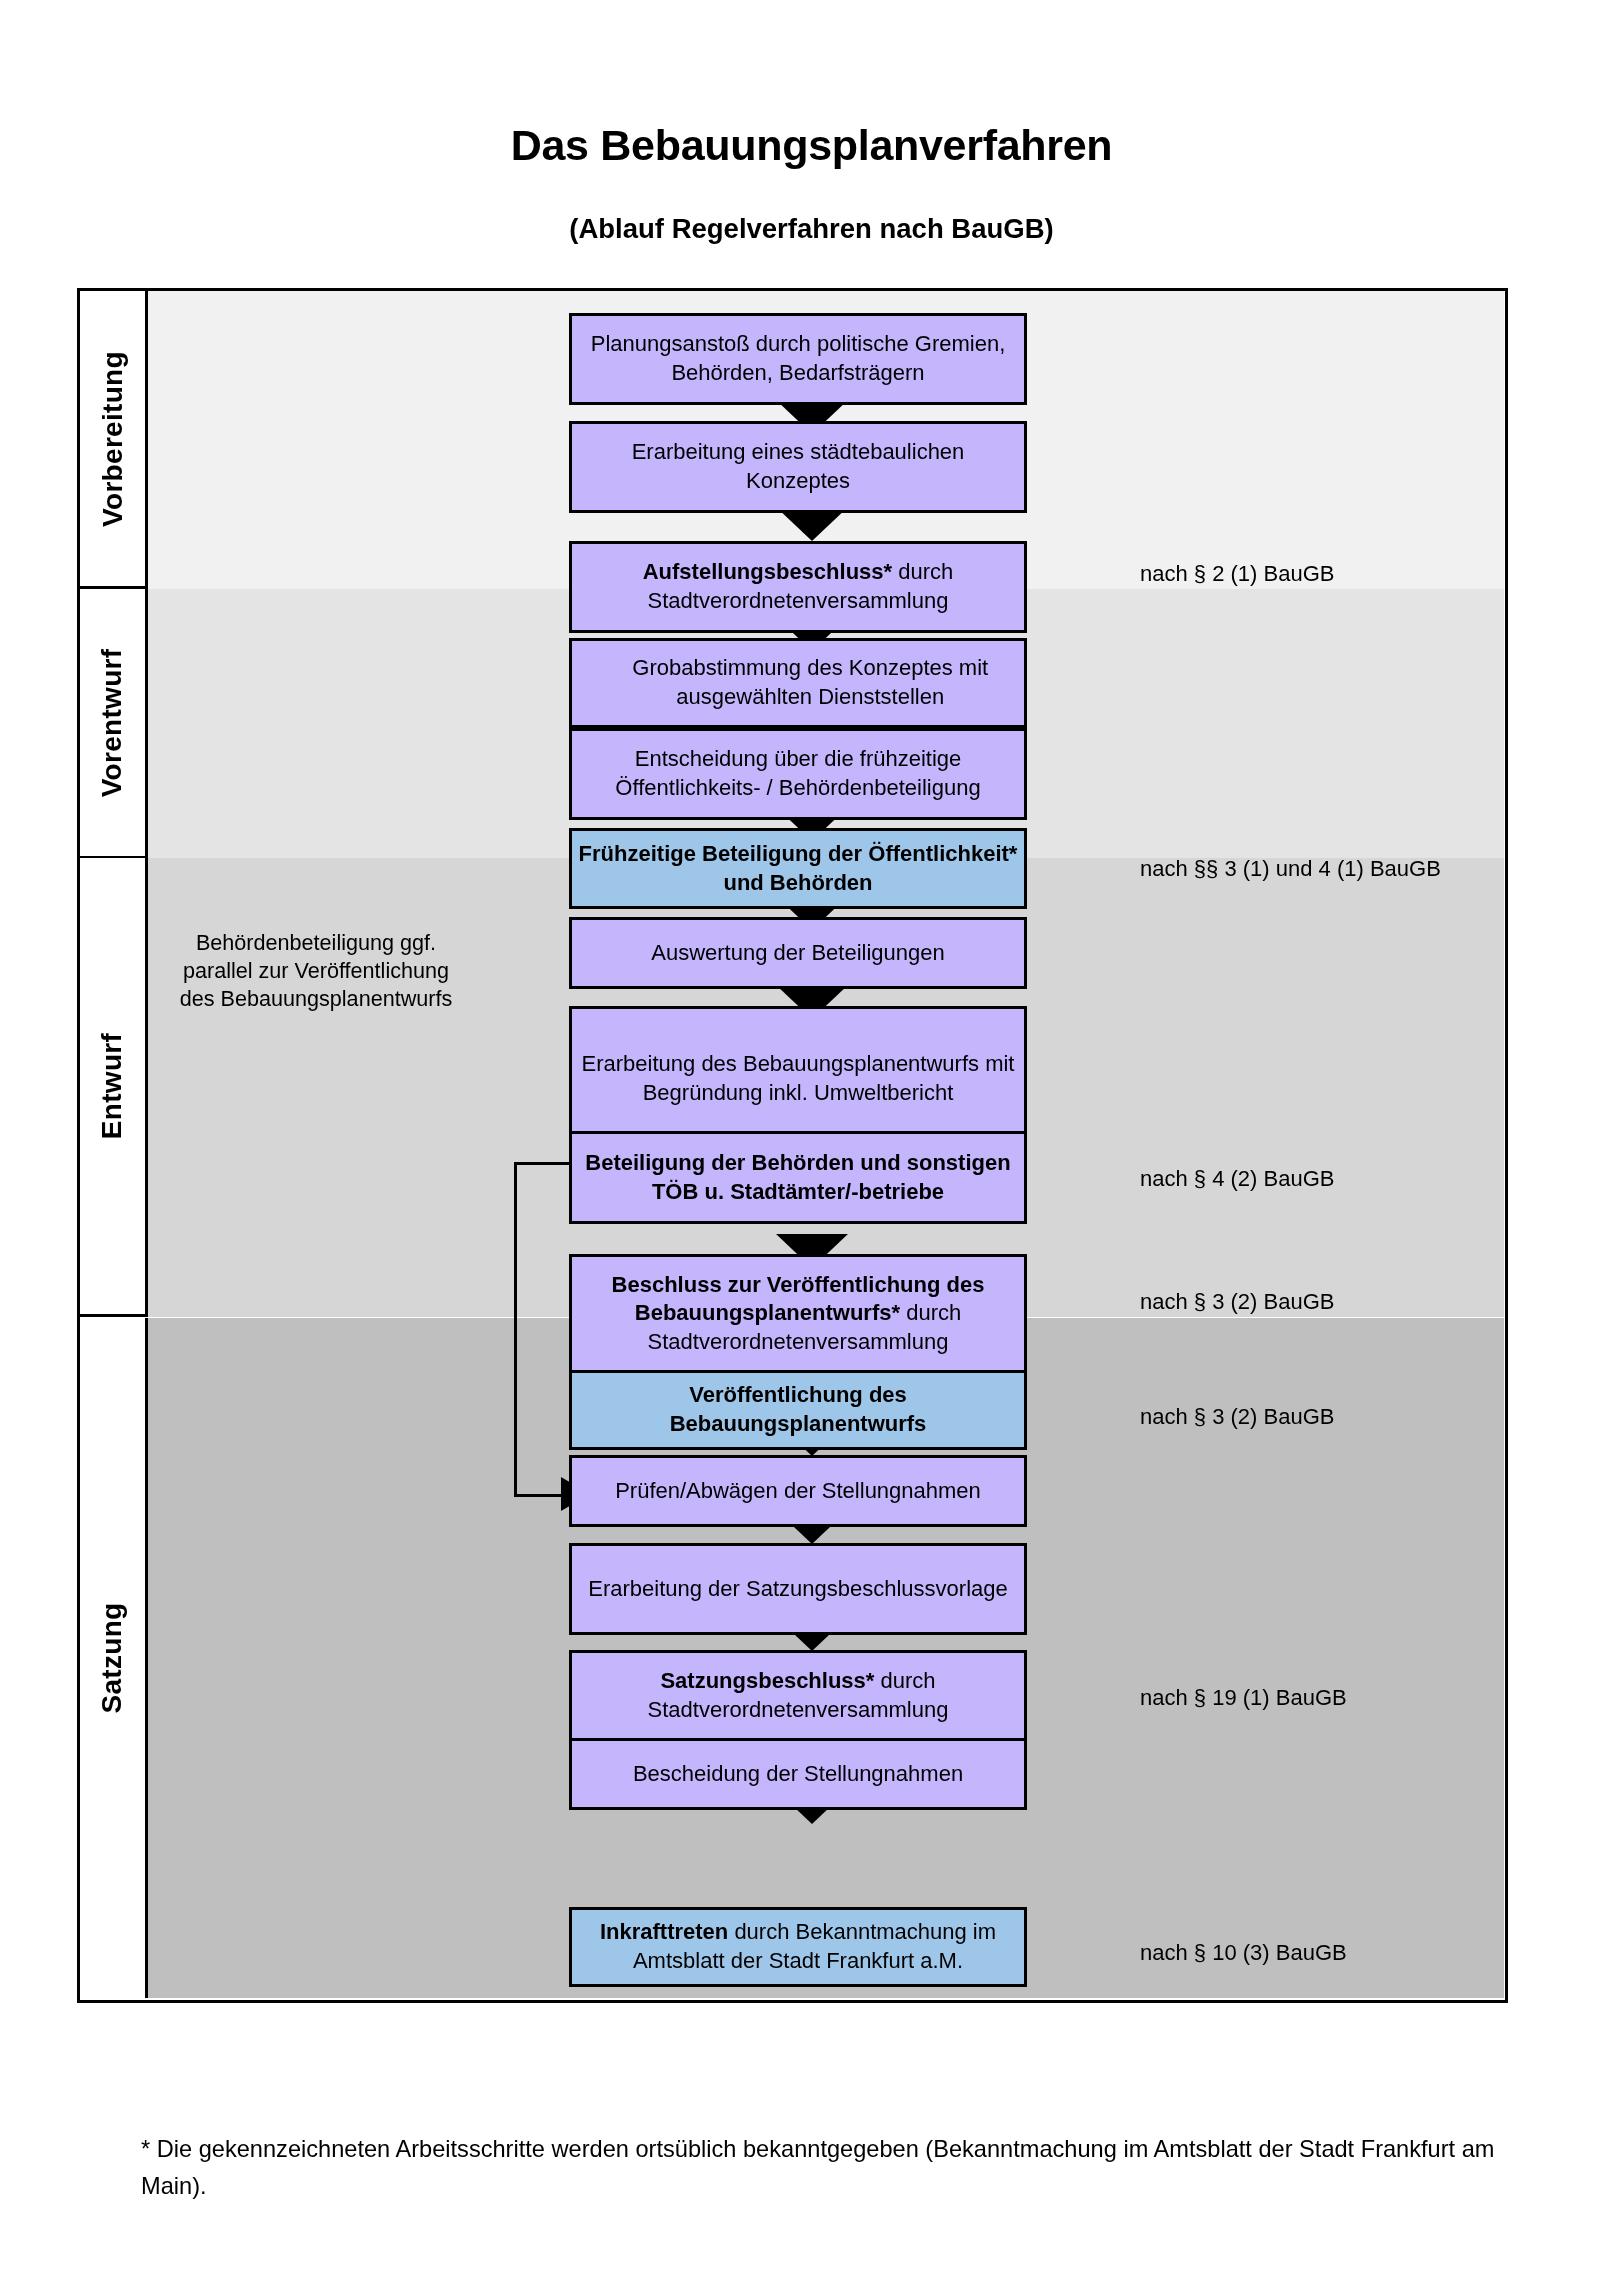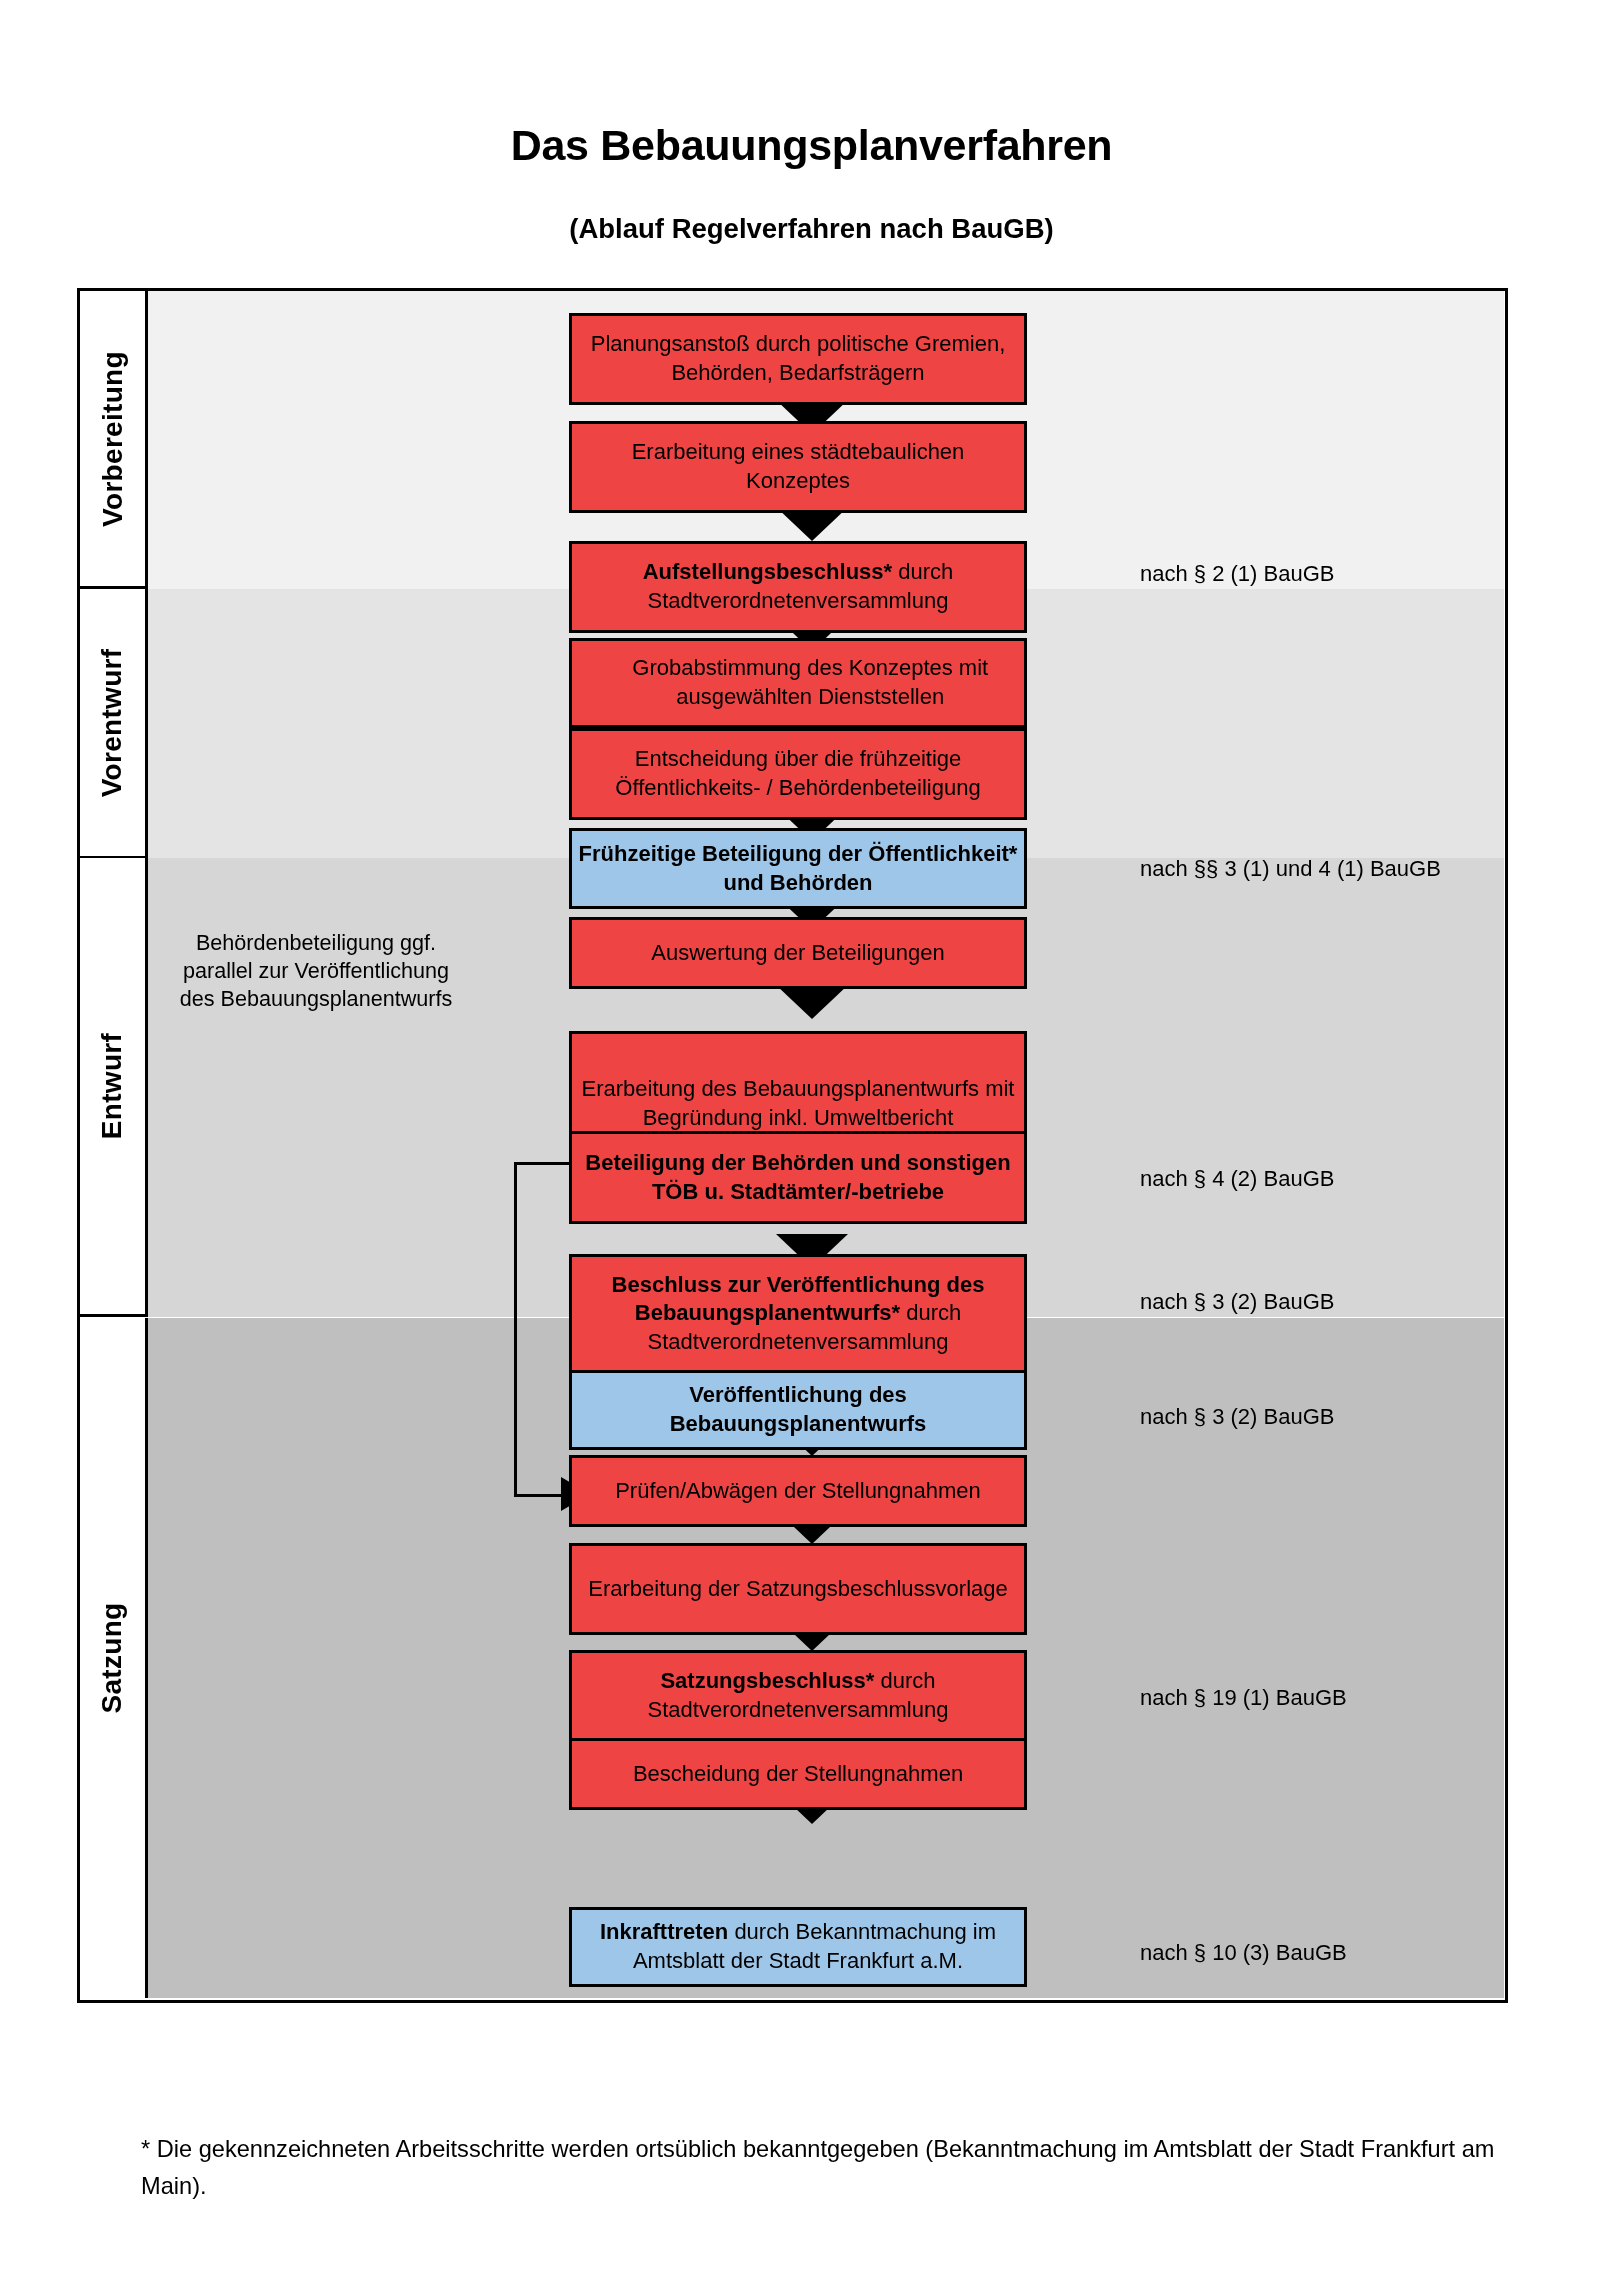--- a/index.html
+++ b/index.html
@@ -47,21 +47,21 @@
     position:absolute;left:68px;width:1356px;
     box-sizing:border-box;
   }
   
   .fbox{
     position:absolute;
     width:458px;
     left:489px;           
     border:3.9px solid #000;
     box-sizing:border-box;
-    background:#ef4444;
+    background:#c4b5fd;
     display:flex;align-items:center;justify-content:center;
     text-align:center;
     font-size:22px;
     line-height:1.30;
     padding:2.6px 6.5px;
     z-index:5;
   }
   .fbox.blue{background:#9EC6E9;}
   .fbox .t{display:block;width:100%;}
   .fbox b{font-weight:bold;}
@@ -178,21 +178,21 @@
   </div>
 
   <div class="fbox blue" style="top:537px;height:81px;">
     <span class="t"><b>Frühzeitige Beteiligung der Öffentlichkeit* und Behörden</b><span></span></span>
   </div>
 
   <div class="fbox" style="top:626px;height:72px;">
     <span class="t"><b></b><span>Auswertung der Beteiligungen</span></span>
   </div>
 
-  <div class="fbox" style="top:715px;height:145px;margin-top:25px;">
+  <div class="fbox" style="top:715px;height:145px;">
     <span class="t"><b></b><span>Erarbeitung des Bebauungsplanentwurfs mit Begründung inkl. Umweltbericht</span></span>
   </div>
 
   <div class="fbox" style="top:840px;height:93px;font-weight:bold;">
     <span class="t"><b></b><span>Beteiligung der Behörden und sonstigen TÖB u. Stadtämter/-betriebe</span></span>
   </div>
 
   <div class="fbox" style="top:963px;height:119px;">
     <span class="t"><b>Beschluss zur Veröffentlichung des Bebauungsplanentwurfs*</b><span> durch Stadtverordnetenversammlung</span></span>
   </div>

